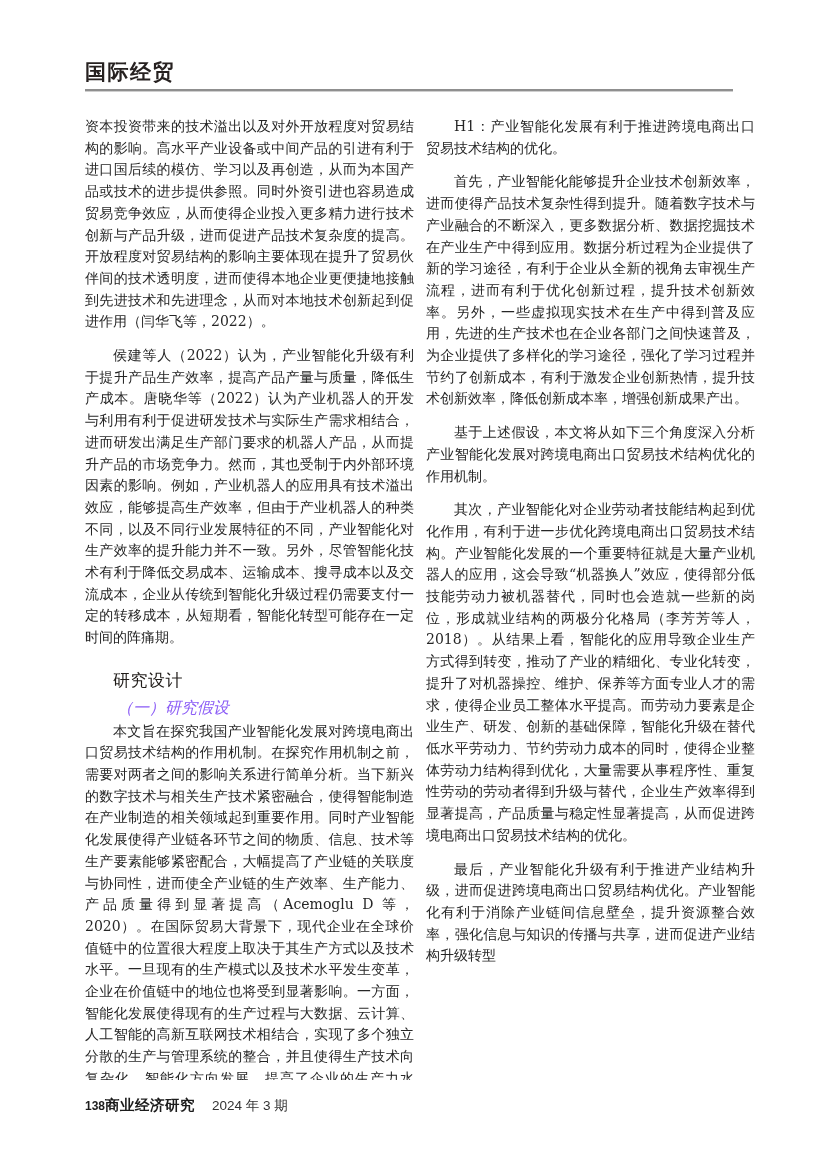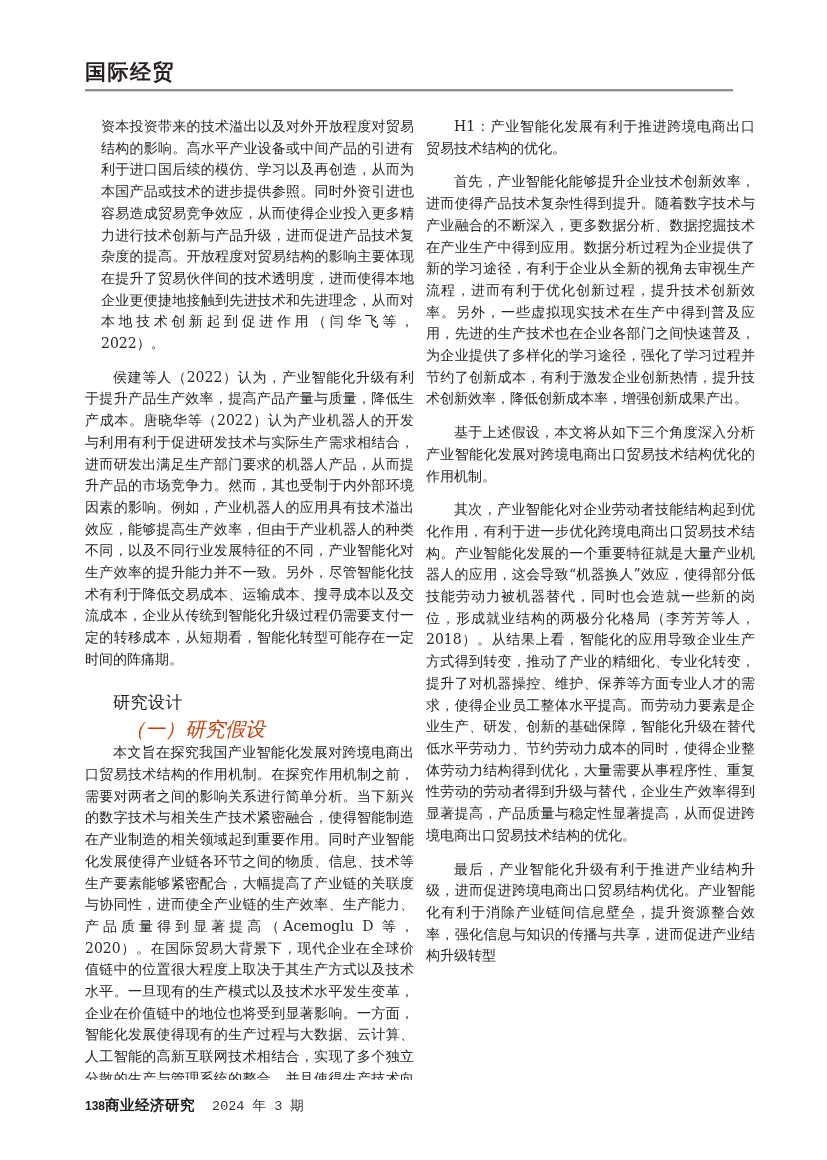--- a/index.html
+++ b/index.html
@@ -56,38 +56,38 @@
     margin: 0;
     padding: 0;
     font-size: 14px;
     line-height: 21.7px;
     text-align: justify;
     text-justify: inter-ideograph;
     text-indent: 2em;
     color: #262626;
   }
   .col p + p { margin-top: 12px; }
-  .col p.continuation { text-indent: 0; margin-left: 16px; }
+  .col p.continuation { text-indent: 0; }
   .section-heading {
     margin: 21px 0 5px 28px;
     font-family: "Liberation Sans", "DejaVu Sans", sans-serif;
     font-weight: normal;
     font-size: 17px;
     line-height: 22px;
     color: #1f1b18;
     letter-spacing: 0.5px;
   }
   .subsection-heading {
     margin: 0 0 2px 0;
     font-style: italic;
     font-weight: normal;
-    font-size: 20px;
+    font-size: 16px;
     line-height: 21.7px;
     text-indent: 2em;
-    color: #c2410c;
+    color: #8b5cf6;
   }
   
   .page-footer {
     position: absolute;
     left: 85px;
     top: 1096px;
     display: flex;
     align-items: baseline;
     font-family: "Liberation Sans", "DejaVu Sans", sans-serif;
     color: #1c1c1c;
@@ -99,21 +99,20 @@
   .journal-name {
     font-weight: bold;
     font-size: 14.5px;
     letter-spacing: 0.5px;
   }
   .issue-label {
     font-weight: normal;
     font-size: 13.5px;
     margin-left: 17px;
     color: #333333;
-    font-family: Liberation Mono, monospace;
   }
 </style>
 </head>
 <body>
 
 <div class="page">
 
   <header class="page-header">
     <div class="section-label">国际经贸</div>
     <div class="header-rule"></div>

